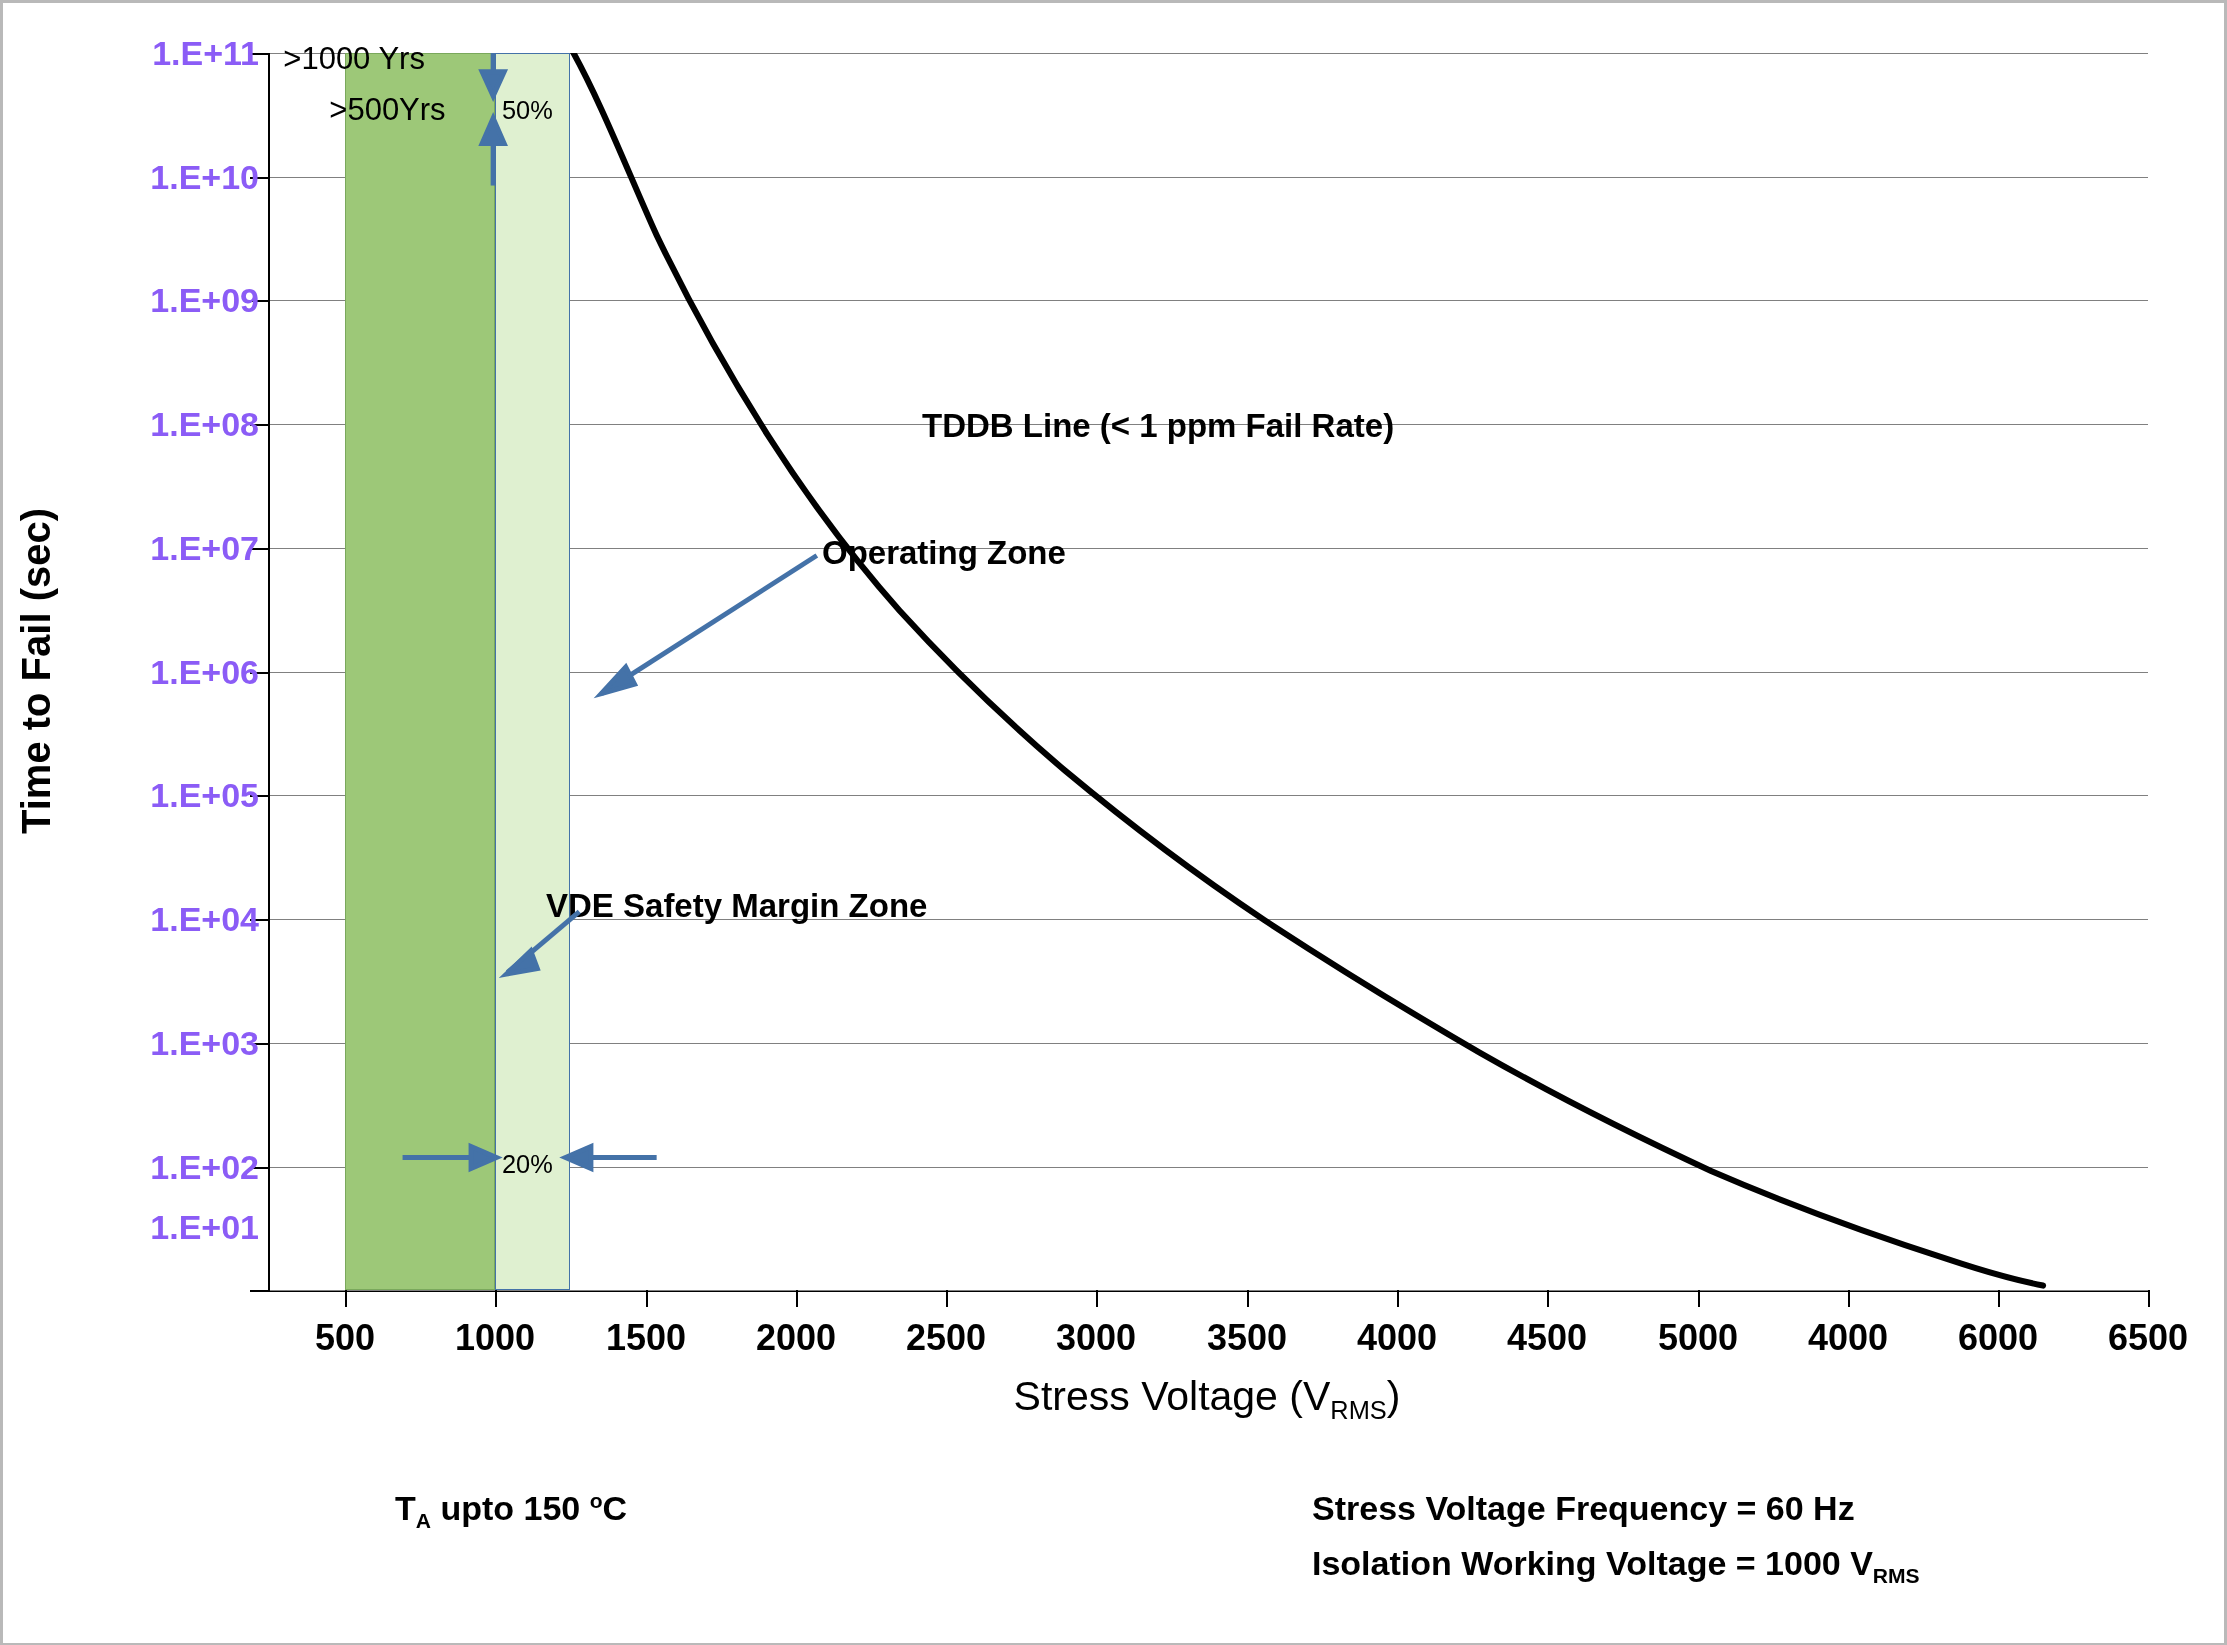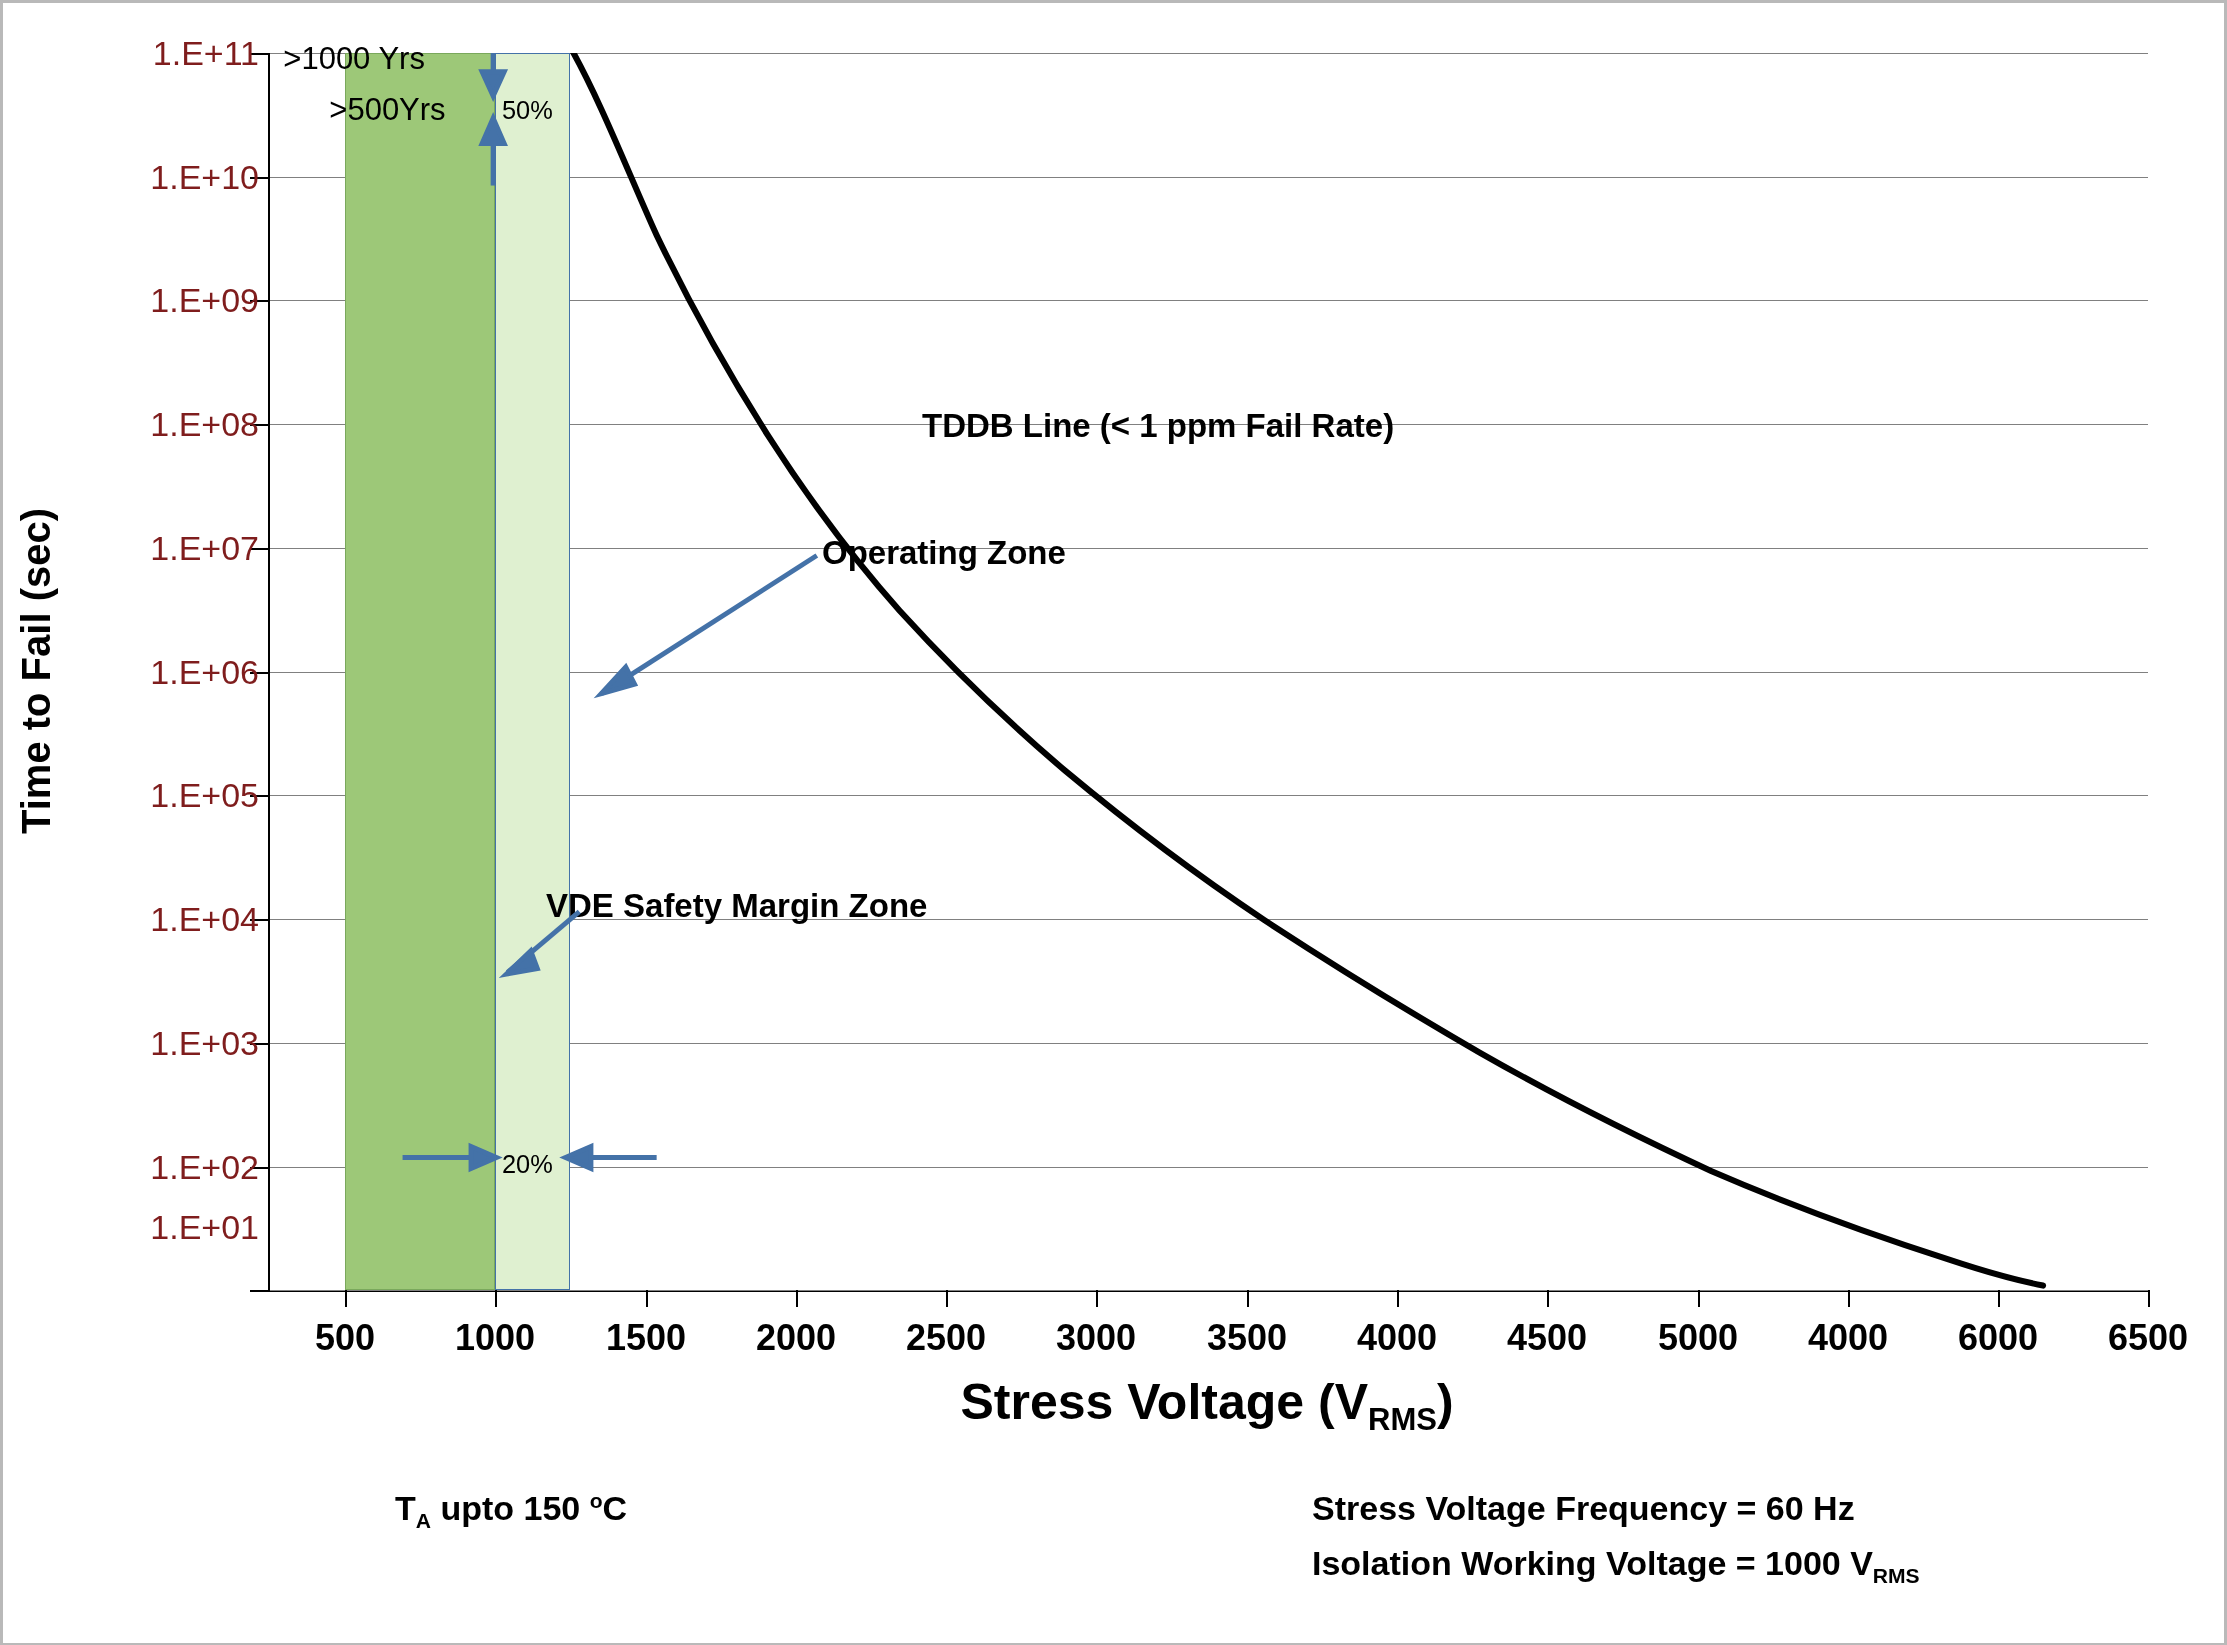--- a/index.html
+++ b/index.html
@@ -36,22 +36,22 @@
     left: 0;
     width: 1878px;
     height: 0;
     border-top: 1.7px solid #808080;
   }
   .ytick-label {
     position: absolute;
     right: 2232px;
     text-align: right;
     font-size: 34px;
-    font-weight: normal;
-    color: #7f1d1d;
+    font-weight: bold;
+    color: #8b5cf6;
     white-space: nowrap;
     transform: translateY(-50%);
   }
   .ytick-mark {
     position: absolute;
     height: 0;
     border-top: 2.2px solid #000;
   }
   .ytick-major { width: 20px; left: -20px; }
 
@@ -121,22 +121,22 @@
     font-size: 40px;
     font-weight: bold;
     white-space: nowrap;
   }
   #xlabel {
     position: absolute;
     left: 265px;
     width: 1878px;
     top: 1370px;
     text-align: center;
-    font-size: 50px;
-    font-weight: bold;
+    font-size: 41px;
+    font-weight: normal;
     white-space: nowrap;
   }
   sub { font-size: 0.62em; }
   sup { font-size: 0.62em; }
 
   
   .note {
     position: absolute;
     font-size: 34px;
     font-weight: bold;

